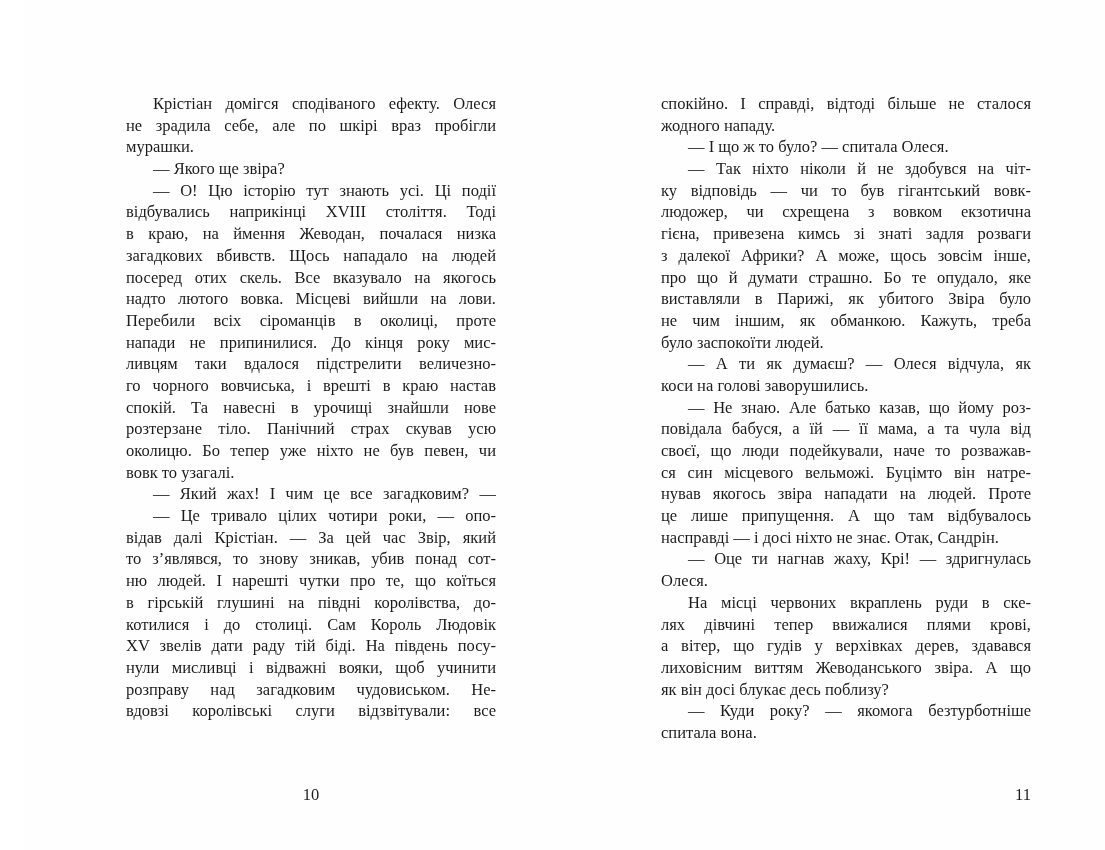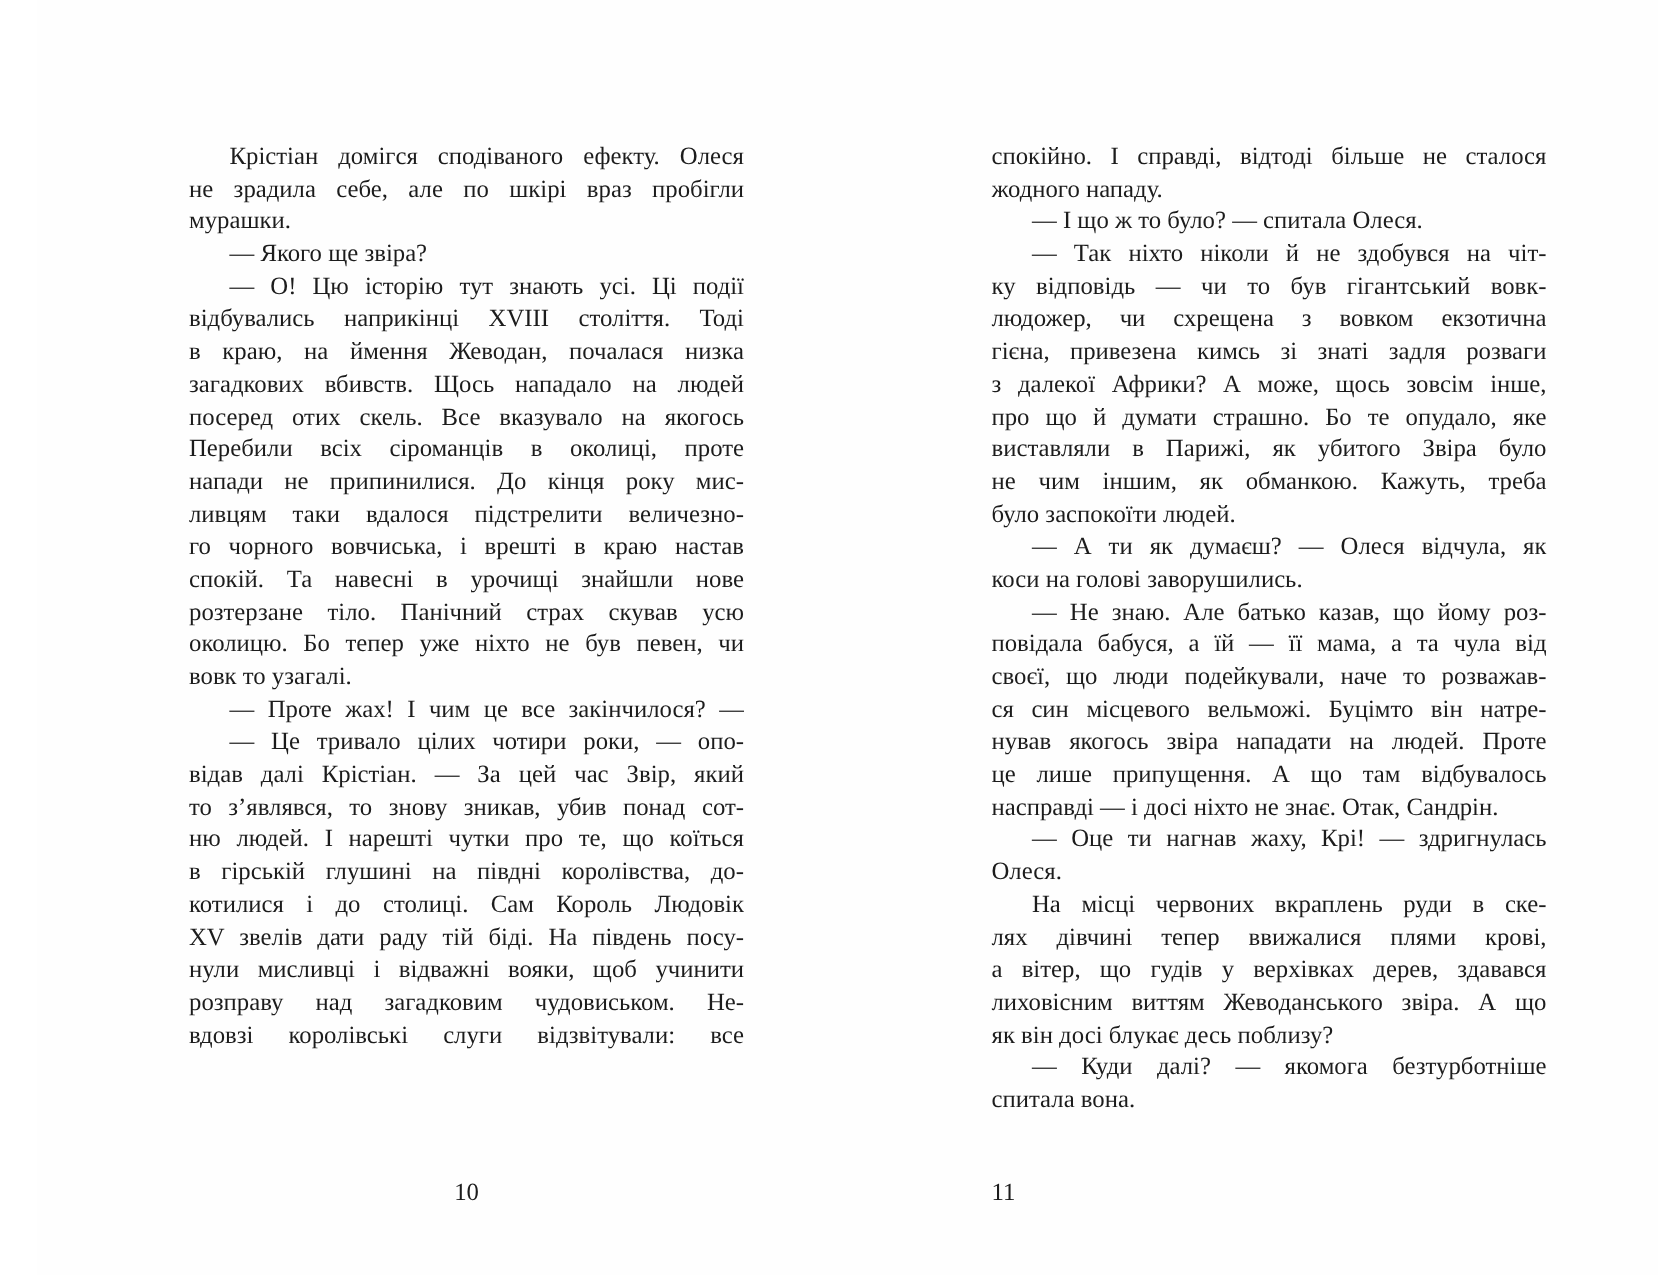--- a/index.html
+++ b/index.html
@@ -41,45 +41,46 @@
   }
   .page-num {
     position: absolute;
     top: 784px;
     width: 370px;
     font-size: 16.5px;
     line-height: 22px;
     color: #1c1c1c;
   }
   #page-num-left  { left: 101px; text-align: center; }
-  #page-num-right { left: 636px; text-align: left; }
+  #page-num-right { left: 636px; text-align: right; }
 </style>
 </head>
 <body>
 
 <div class="spread">
   <div class="text-col" id="left-col">
       <div class="line indent">Крістіан домігся сподіваного ефекту. Олеся</div>
       <div class="line">не зрадила себе, але по шкірі враз пробігли</div>
       <div class="line end">мурашки.</div>
       <div class="line indent end">— Якого ще звіра?</div>
       <div class="line indent">— О! Цю історію тут знають усі. Ці події</div>
       <div class="line">відбувались наприкінці XVIII століття. Тоді</div>
       <div class="line">в краю, на ймення Жеводан, почалася низка</div>
       <div class="line">загадкових вбивств. Щось нападало на людей</div>
       <div class="line">посеред отих скель. Все вказувало на якогось</div>
+      <div class="line">надто лютого вовка. Місцеві вийшли на лови.</div>
       <div class="line">Перебили всіх сіроманців в околиці, проте</div>
       <div class="line">напади не припинилися. До кінця року мис-</div>
       <div class="line">ливцям таки вдалося підстрелити величезно-</div>
       <div class="line">го чорного вовчиська, і врешті в краю настав</div>
       <div class="line">спокій. Та навесні в урочищі знайшли нове</div>
       <div class="line">розтерзане тіло. Панічний страх скував усю</div>
       <div class="line">околицю. Бо тепер уже ніхто не був певен, чи</div>
       <div class="line end">вовк то узагалі.</div>
-      <div class="line indent">— Проте жах! І чим це все закінчилося? —</div>
+      <div class="line indent">— Який жах! І чим це все загадковим? —</div>
       <div class="line indent">— Це тривало цілих чотири роки, — опо-</div>
       <div class="line">відав далі Крістіан. — За цей час Звір, який</div>
       <div class="line">то зʼявлявся, то знову зникав, убив понад сот-</div>
       <div class="line">ню людей. І нарешті чутки про те, що коїться</div>
       <div class="line">в гірській глушині на півдні королівства, до-</div>
       <div class="line">котилися і до столиці. Сам Король Людовік</div>
       <div class="line">XV звелів дати раду тій біді. На південь посу-</div>
       <div class="line">нули мисливці і відважні вояки, щоб учинити</div>
       <div class="line">розправу над загадковим чудовиськом. Не-</div>
       <div class="line">вдовзі королівські слуги відзвітували: все</div>
@@ -106,18 +107,18 @@
       <div class="line">нував якогось звіра нападати на людей. Проте</div>
       <div class="line">це лише припущення. А що там відбувалось</div>
       <div class="line end">насправді — і досі ніхто не знає. Отак, Сандрін.</div>
       <div class="line indent">— Оце ти нагнав жаху, Крі! — здригнулась</div>
       <div class="line end">Олеся.</div>
       <div class="line indent">На місці червоних вкраплень руди в ске-</div>
       <div class="line">лях дівчині тепер ввижалися плями крові,</div>
       <div class="line">а вітер, що гудів у верхівках дерев, здавався</div>
       <div class="line">лиховісним виттям Жеводанського звіра. А що</div>
       <div class="line end">як він досі блукає десь поблизу?</div>
-      <div class="line indent">— Куди далі? — якомога безтурботніше</div>
+      <div class="line indent">— Куди року? — якомога безтурботніше</div>
       <div class="line end">спитала вона.</div>
     </div>
   <div class="page-num" id="page-num-left">10</div>
   <div class="page-num" id="page-num-right">11</div>
 </div>
 
 </body></html>

